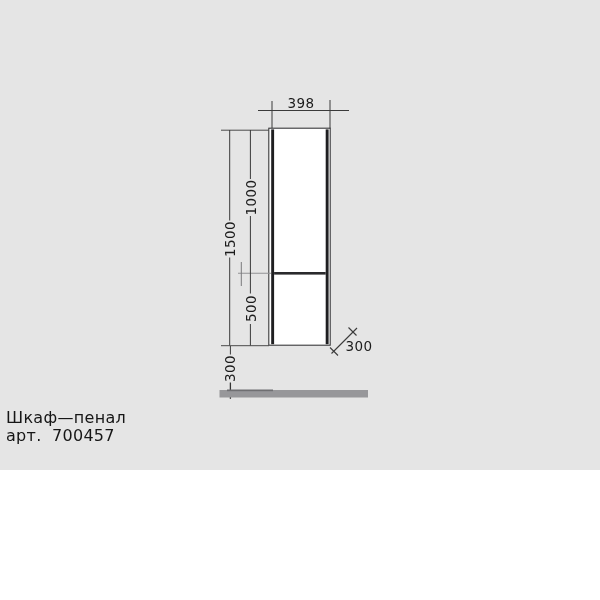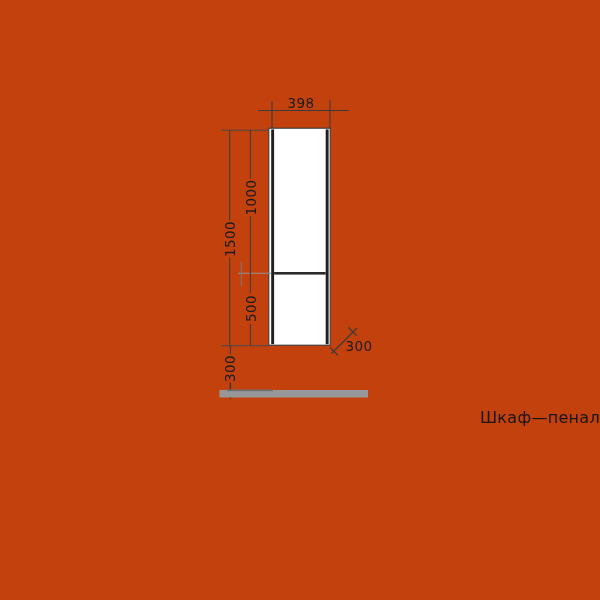--- a/index.html
+++ b/index.html
@@ -1,26 +1,26 @@
 <!DOCTYPE html>
 <html><head>
 <meta charset="utf-8">
 <style>
   html,body{margin:0;padding:0;background:#ffffff;}
   .stage{
-    position:relative;width:600px;height:600px;background:#c2410c;
+    position:relative;width:600px;height:470px;background:#e5e5e5;
     font-family:"DejaVu Sans","Liberation Sans",sans-serif;overflow:hidden;text-decoration:underline;
   }
   svg text{
     font-family:"DejaVu Sans","Liberation Sans",sans-serif;
     font-size:13.5px;fill:#1c1c1c;letter-spacing:0.4px;
   }
   .caption{
     position:absolute;left:6px;top:409px;width:594px;
-    text-align:right;color:#161616;
+    text-align:left;color:#161616;
     font-size:16px;line-height:17.5px;letter-spacing:0.3px;word-spacing:5px;
   }
 </style>
 </head>
 <body>
 
 <div class="stage">
 
   <svg width="600" height="600" viewBox="0 0 600 600">
 
@@ -71,15 +71,16 @@
 
     <g>
       <rect x="219.5" y="390" width="148.5" height="7.5" fill="#97979a"></rect>
       <rect x="227" y="389.5" width="46" height="1.7" fill="#6f6f72"></rect>
     </g>
   </svg>
 
   
   <div class="caption">
     <div>Шкаф—пенал</div>
+    <div>арт. 700457</div>
   </div>
 
 </div>
 
 </body></html>

